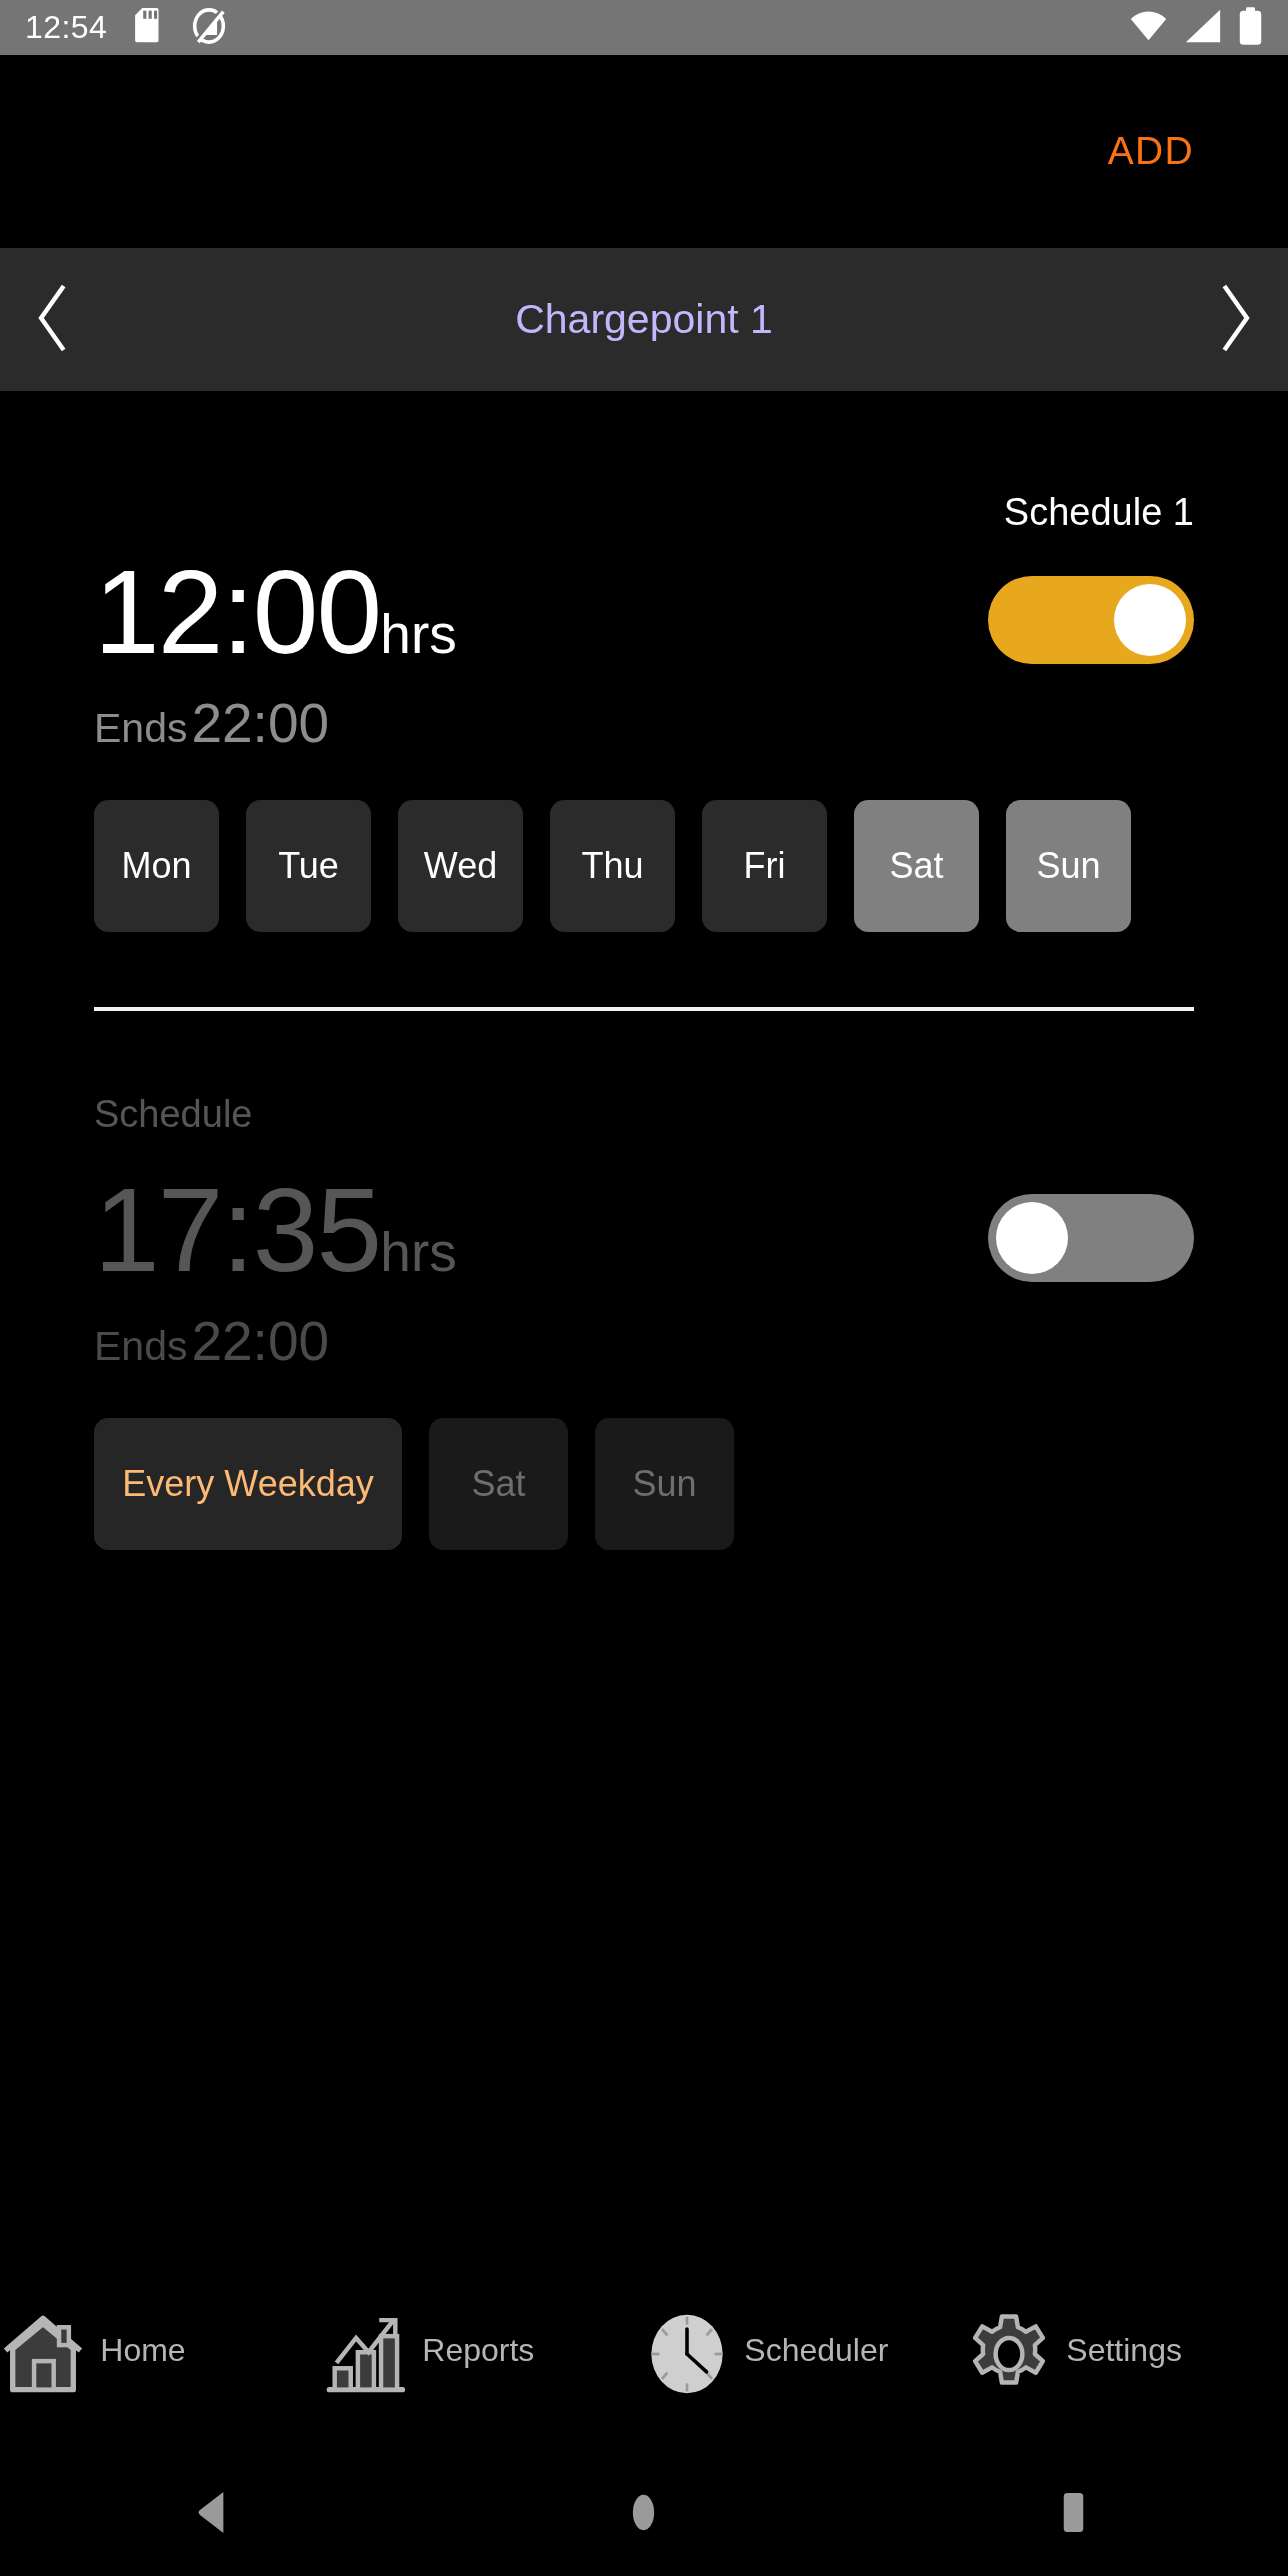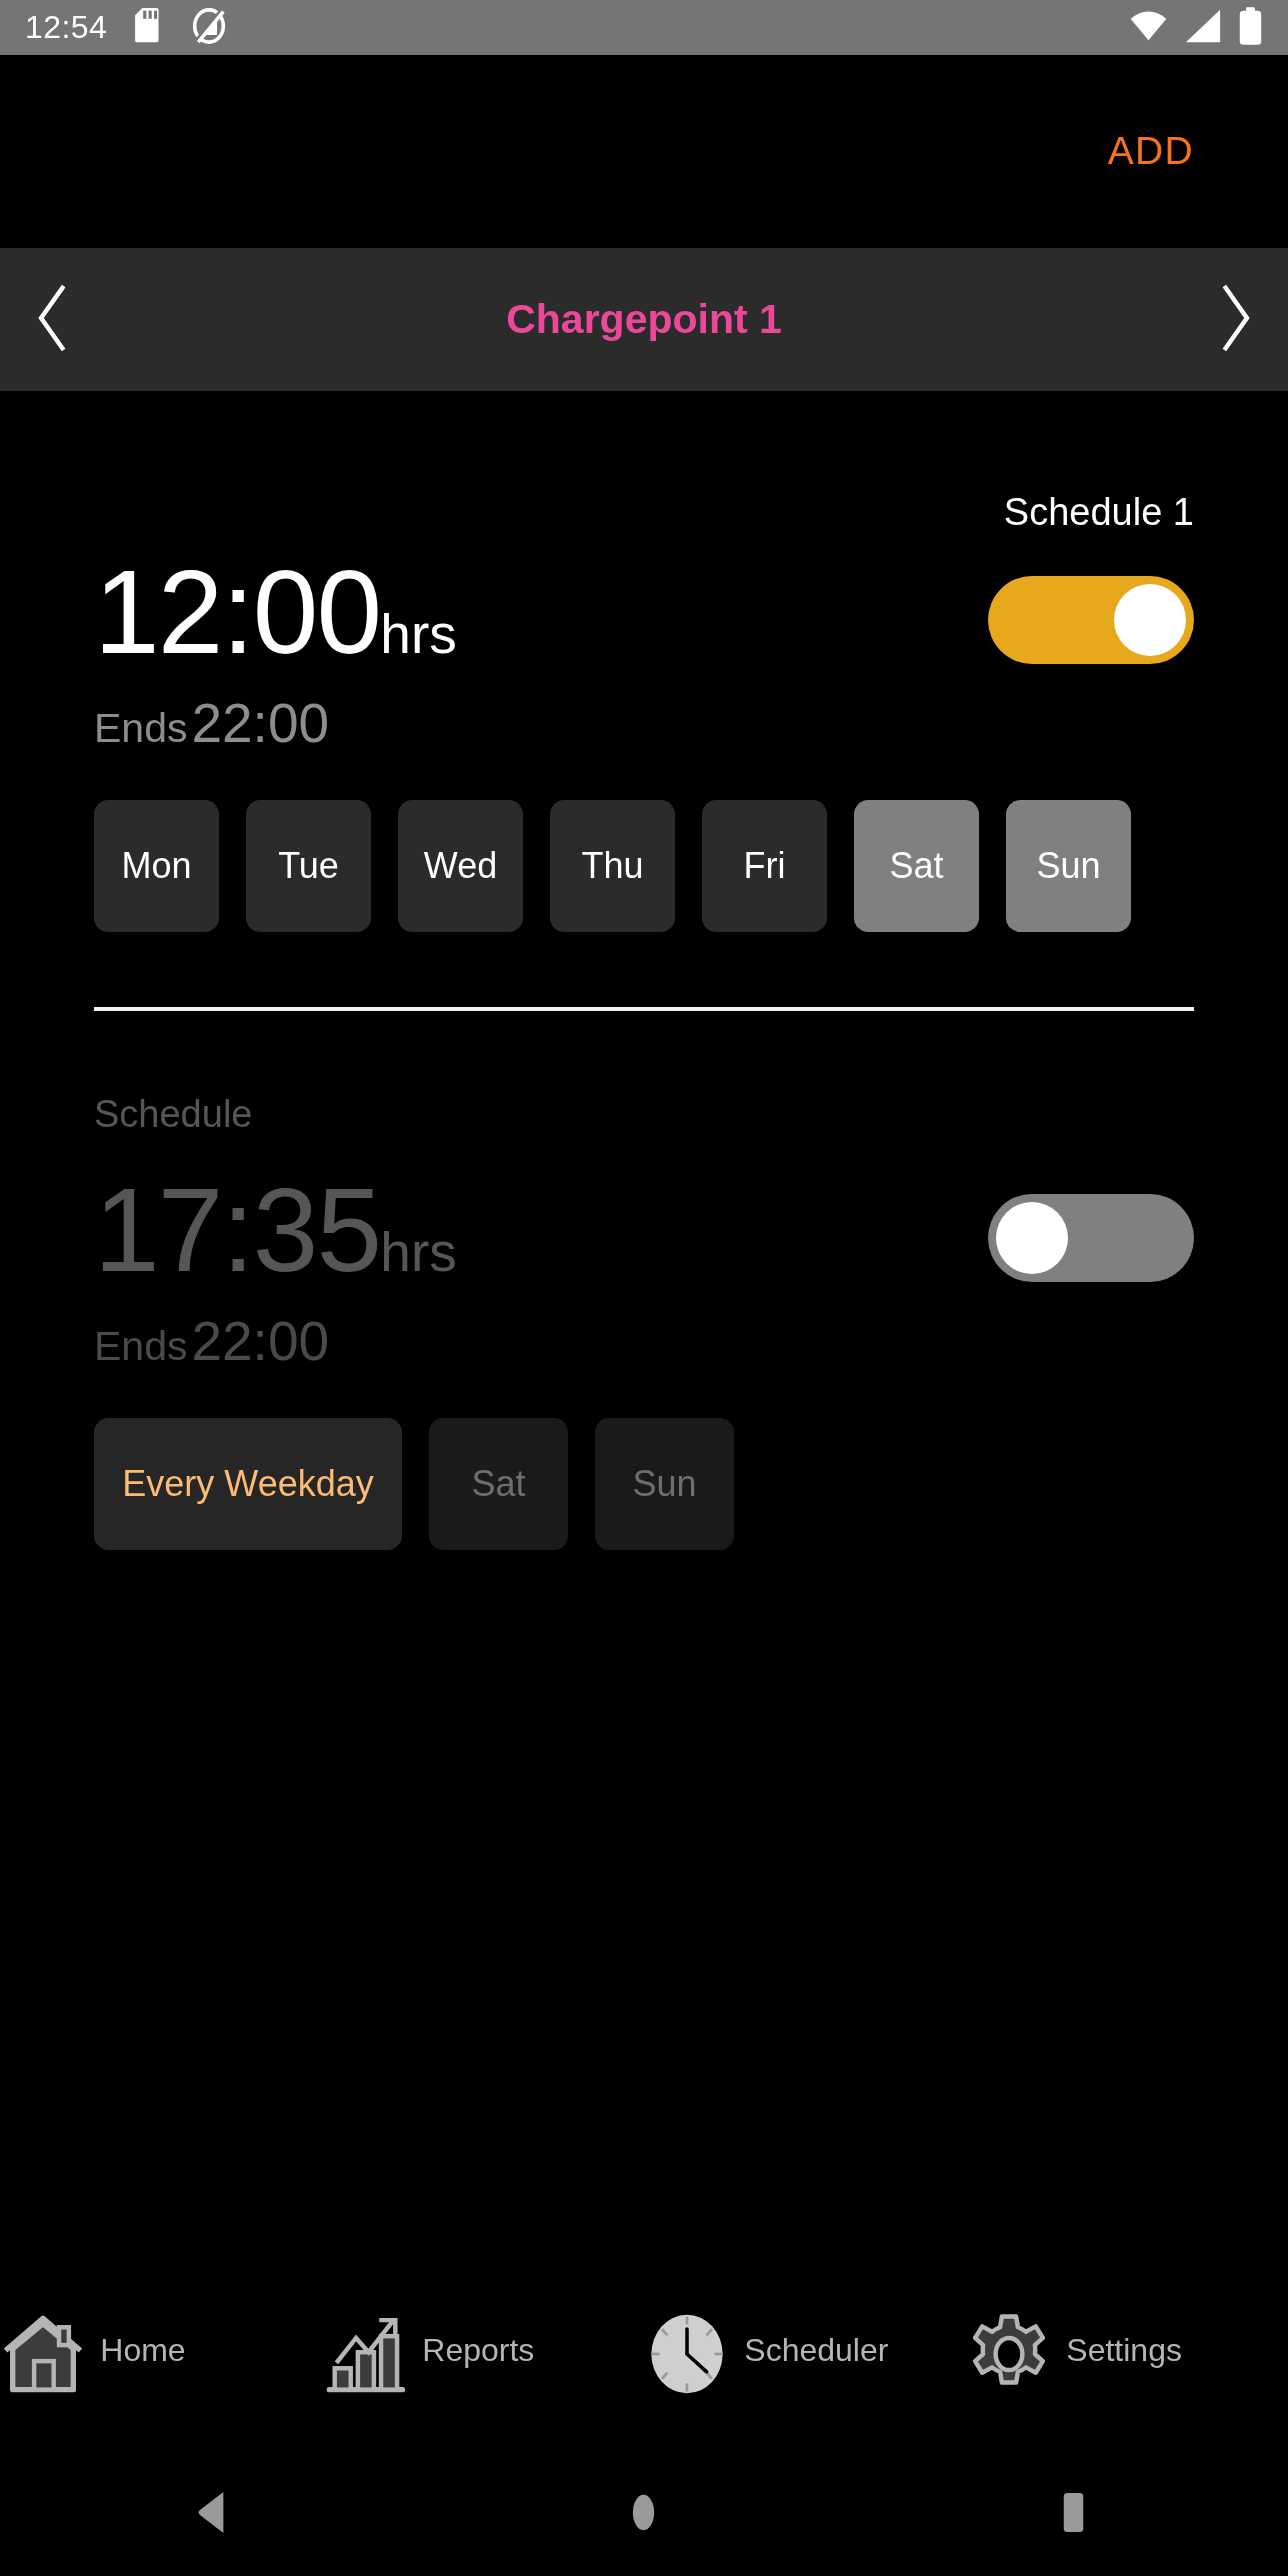--- a/index.html
+++ b/index.html
@@ -38,21 +38,21 @@
   .titlebar {
     position:absolute; top:248px; left:0; width:1288px; height:143px;
     background:#2b2b2b; display:flex; align-items:center;
   }
   .nav-arrow {
     width:107px; display:flex; align-items:center; justify-content:center;
     cursor:pointer;
   }
   .chev { display:block; }
   .title-text {
-    flex:1; text-align:center; color:#ec4899; font-size:41px; font-weight:700;
+    flex:1; text-align:center; color:#c4b5fd; font-size:41px; font-weight:400;
   }
 
   
   .content { position:absolute; top:391px; left:0; width:1288px; }
   .sched { position:relative; padding:0 94px; }
   .sched-name { font-size:38px; line-height:1; }
   .timerow { display:flex; align-items:flex-start; }
   .timeblock { flex:1; }
   .big-time {
     font-size:118px; line-height:1.05; font-weight:400; letter-spacing:-1.8px;

